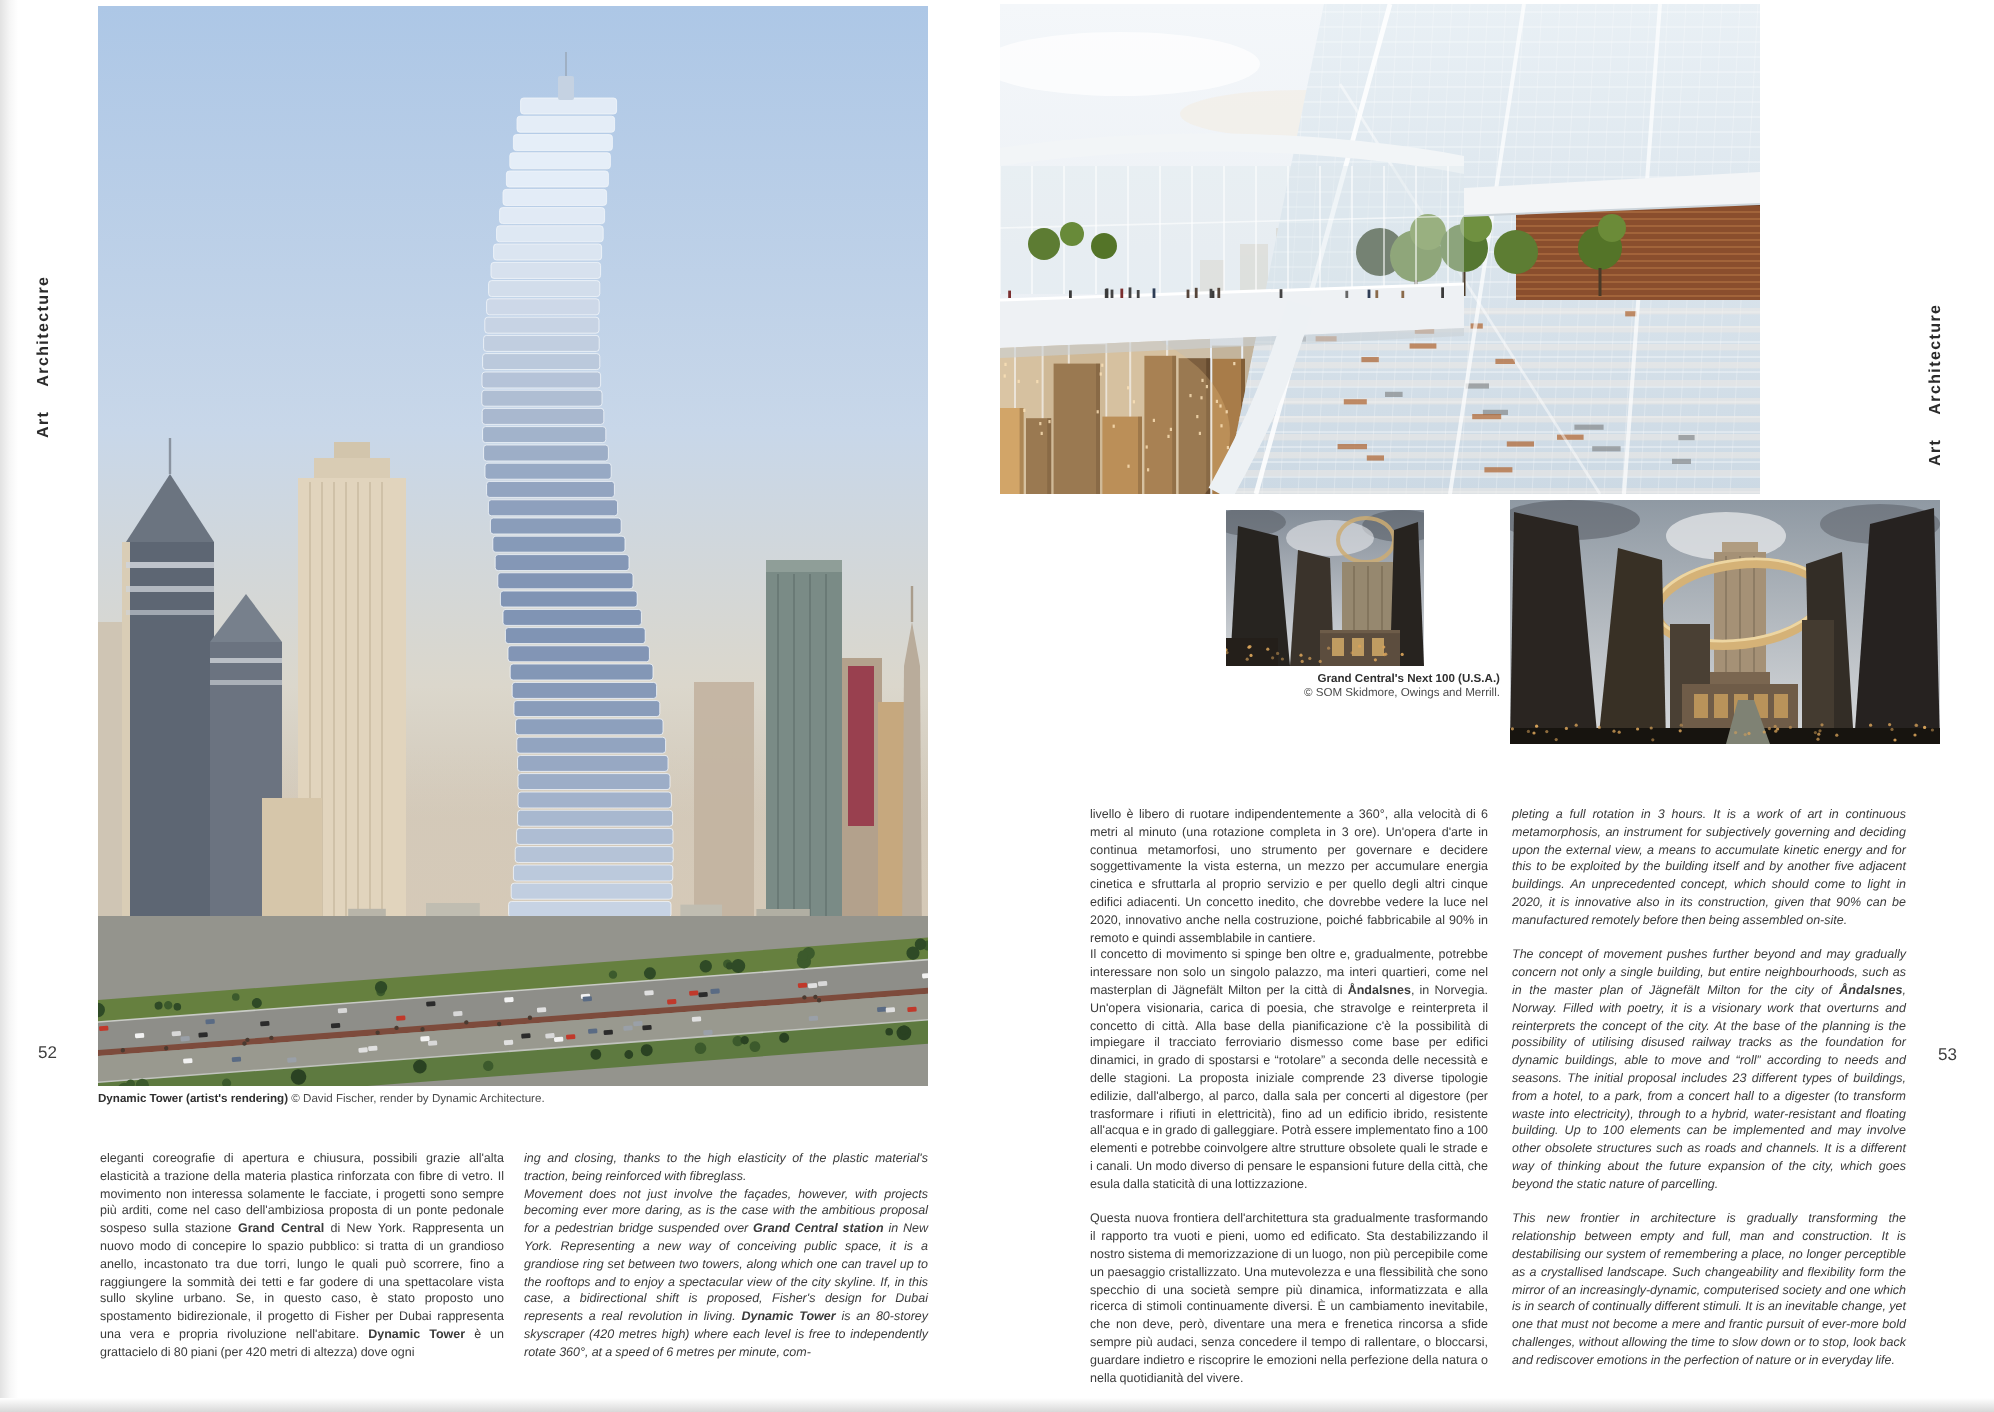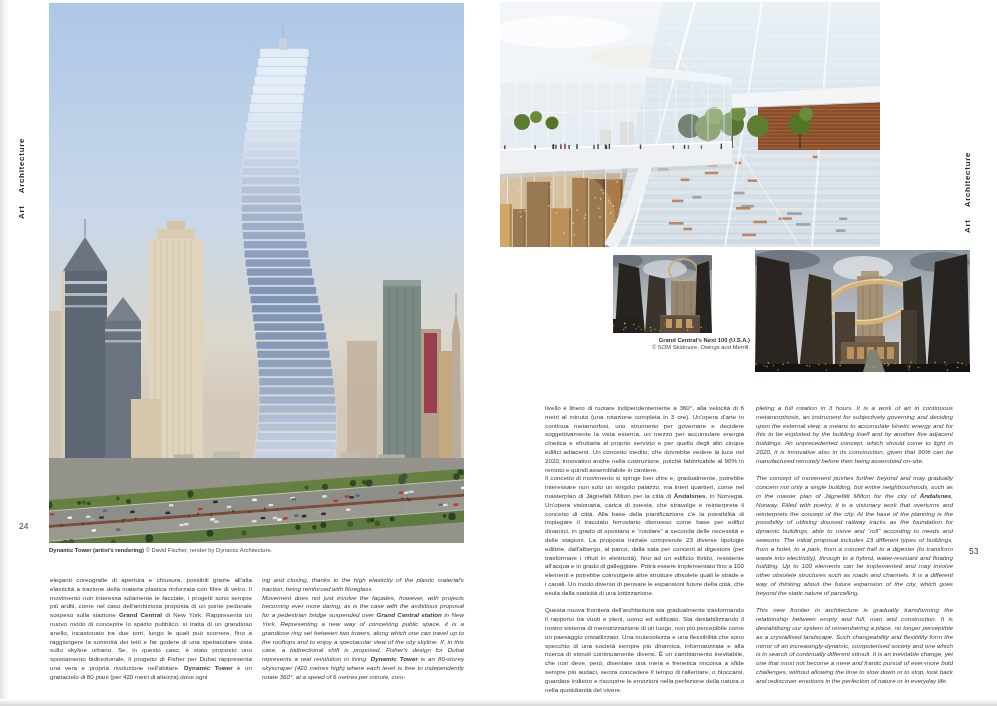--- a/index.html
+++ b/index.html
@@ -33,22 +33,22 @@
   <div class="edge-left"></div>
   <div class="edge-bottom"></div>
 
   <div class="vtext" style="left:17px;top:219px">
     <span>Art</span><span class="wordgap"></span><span>Architecture</span>
   </div>
   <div class="vtext" style="left:963px;top:233px">
     <span>Art</span><span class="wordgap"></span><span>Architecture</span>
   </div>
 
-  <div class="pagenum" style="left:19px;top:521px">24</div>
-  <div class="pagenum" style="left:969px;top:546px">53</div>
+  <div class="pagenum" style="left:19px;top:521px">52</div>
+  <div class="pagenum" style="left:969px;top:522px">53</div>
 
   <div class="photo" style="left:49px;top:3px;width:415px;height:540px">
     <svg viewBox="0 0 415 540" width="415" height="540">
       <defs>
         <linearGradient id="skyL" x1="0" y1="0" x2="0" y2="1">
           <stop offset="0" stop-color="#adc7e6"></stop>
             <stop offset=".45" stop-color="#c8d7e9"></stop>
           <stop offset=".72" stop-color="#dbd7cc"></stop>
             <stop offset=".86" stop-color="#d2c8b8"></stop>
         </linearGradient>

